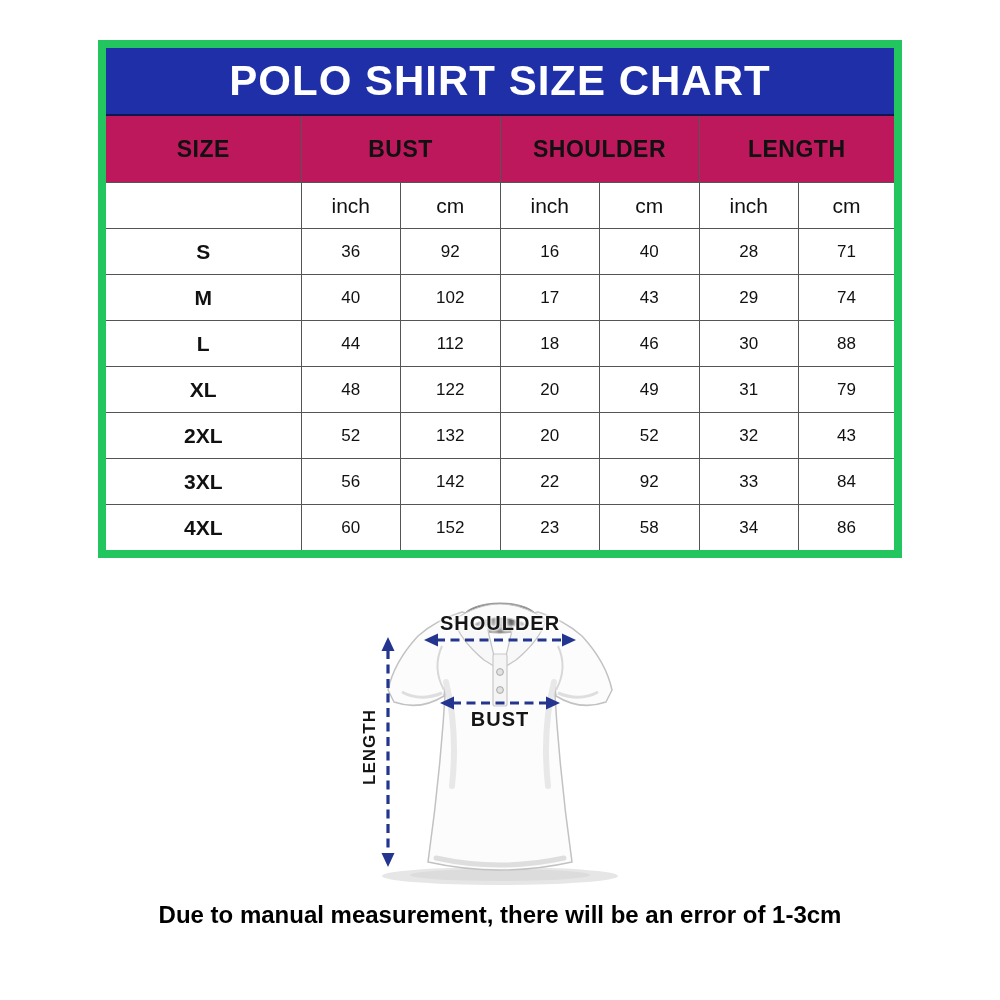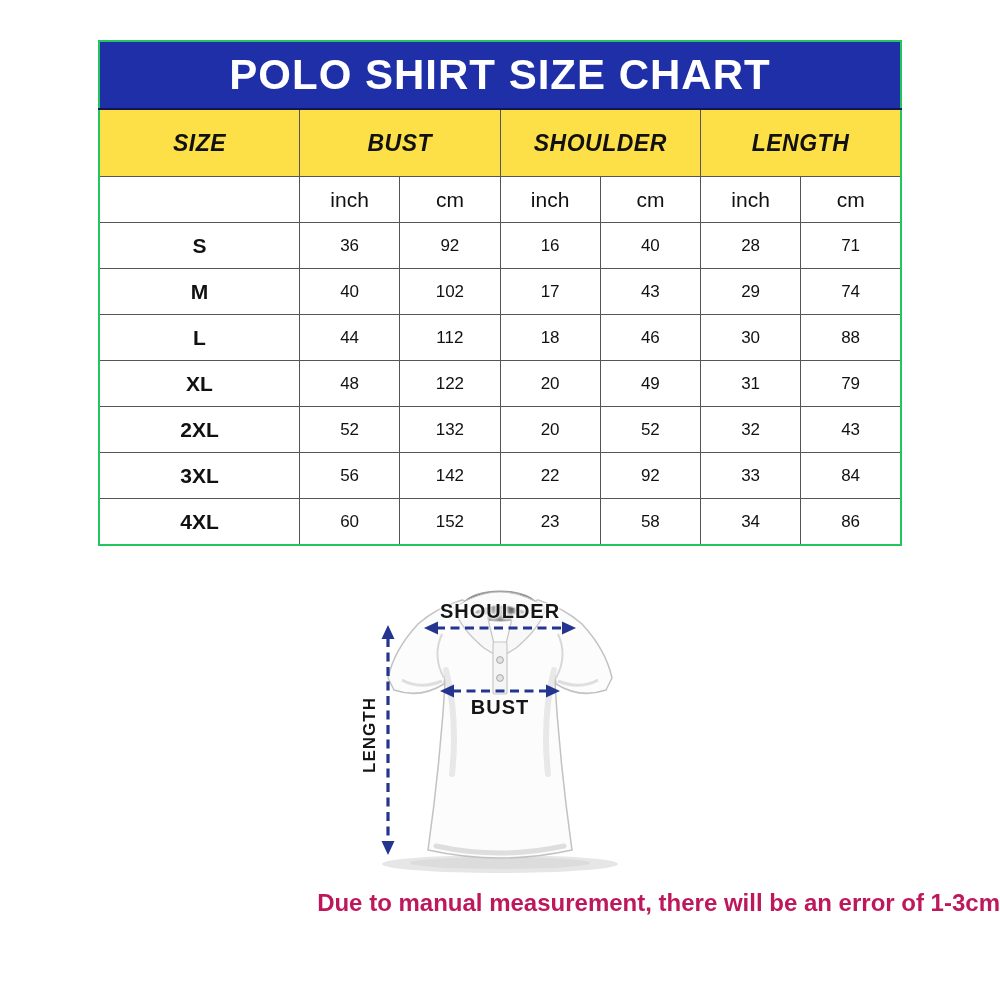--- a/index.html
+++ b/index.html
@@ -19,38 +19,37 @@
     width: 804px;
     margin: 40px auto 0 auto;
   }
   table.size-chart th, table.size-chart td {
     border: 1.5px solid #555555;
     text-align: center;
     vertical-align: middle;
     color: #111111;
     padding: 0;
   }
-  table.size-chart { border: 2px solid #22c55e; }
+  table.size-chart { border: 8px solid #22c55e; }
 
   .title-cell {
     background: #1e2fa8;
     color: #ffffff !important;
     font-size: 42px;
     font-weight: bold;
     letter-spacing: 1px;
     height: 66px;
     border-bottom: 2px solid #10164f !important;
   }
   .group-row th {
-    background: #fde047;
+    background: #be185d;
     font-size: 23px;
     font-weight: bold;
     letter-spacing: 0.5px;
     height: 66px;
-    font-style: italic;
   }
   .units-row th {
     background: #ffffff;
     font-size: 21px;
     font-weight: normal;
     height: 45px;
   }
   tbody th.size-cell {
     font-size: 21px;
     font-weight: bold;
@@ -90,22 +89,22 @@
   }
   .length-label {
     top: 157px; left: 30px;
     transform: translate(-50%, -50%) rotate(-90deg);
     font-size: 17px; letter-spacing: 1px;
   }
 
   
   .note {
     margin-top: 2px;
-    text-align: right;
-    color: #be185d;
+    text-align: center;
+    color: #000000;
     font-size: 24px;
     font-weight: bold;
     line-height: 26px;
   }
 </style>
 </head>
 <body>
 
 <div id="page">
 

